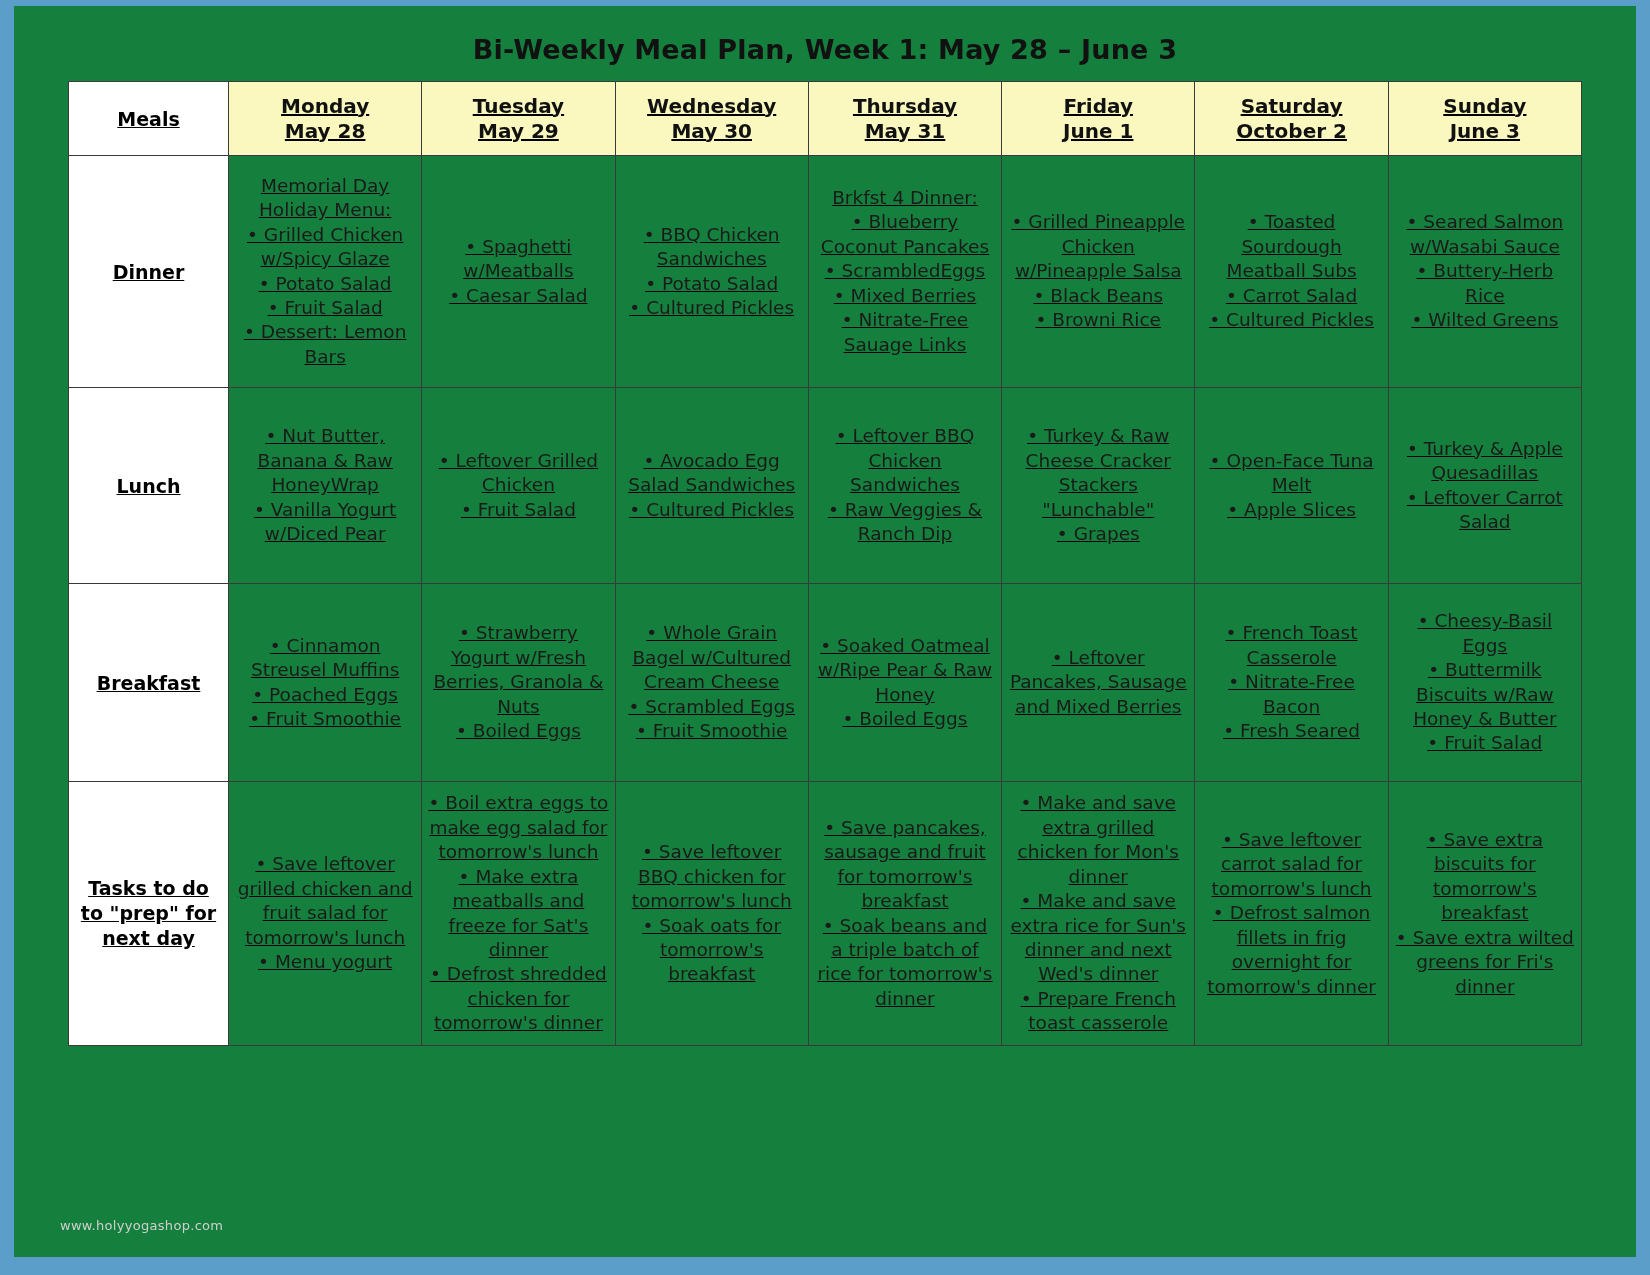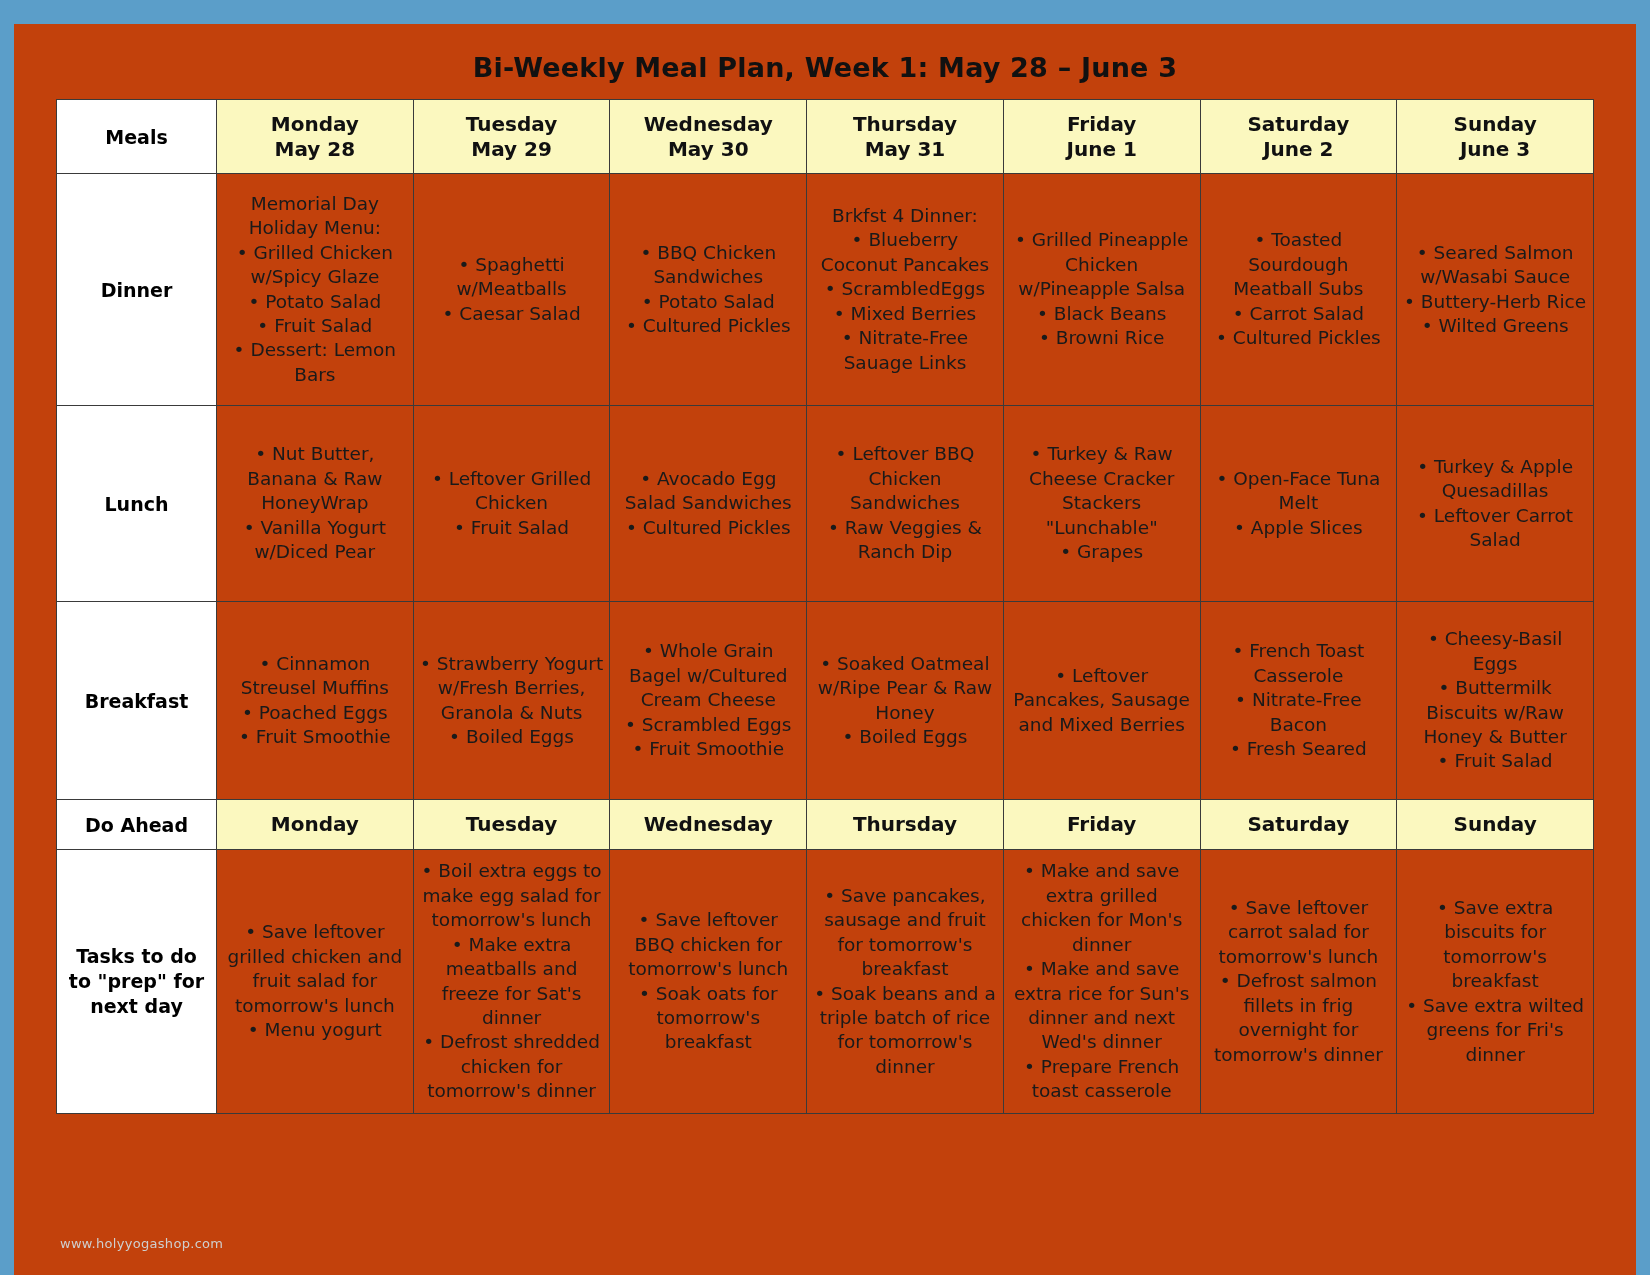--- a/index.html
+++ b/index.html
@@ -9,38 +9,39 @@
   body {
     width: 1650px;
     height: 1275px;
     background: #5b9ec9;
     font-family: "DejaVu Sans", sans-serif;
     overflow: hidden;
   }
   .page {
     position: absolute;
     left: 14px;
-    top: 24px;
+    top: 6px;
     width: 1622px;
     height: 1251px;
-    background: #c2410c;
+    background: #15803d;
     box-sizing: border-box;
   }
   .title {
     text-align: center;
     font-size: 27px;
     font-weight: bold;
     color: #111111;
     padding-top: 28px;
     padding-bottom: 16px;
     letter-spacing: 0.2px;
   }
   .table-wrap {
-    padding: 0 42px;
+    padding: 0 54px;
     box-sizing: border-box;
+    text-decoration: underline;
   }
   table.plan {
     border-collapse: collapse;
     width: 100%;
     table-layout: fixed;
   }
   table.plan td, table.plan th {
     border: 1px solid #3a3a3a;
     vertical-align: middle;
     padding: 6px 6px;
@@ -146,21 +147,21 @@
           <th class="dayhead" style="background: rgb(251, 248, 191);">
             <span class="dname">Thursday</span>
             <span class="ddate">May 31</span>
           </th>
           <th class="dayhead" style="background: rgb(251, 248, 191);">
             <span class="dname">Friday</span>
             <span class="ddate">June 1</span>
           </th>
           <th class="dayhead" style="background: rgb(251, 248, 191);">
             <span class="dname">Saturday</span>
-            <span class="ddate">June 2</span>
+            <span class="ddate">October 2</span>
           </th>
           <th class="dayhead" style="background: rgb(251, 248, 191);">
             <span class="dname">Sunday</span>
             <span class="ddate">June 3</span>
           </th>
         </tr>
       </thead>
       <tbody>
         <tr class="dinner thickline">
           <td class="row-label">Dinner</td>
@@ -303,30 +304,20 @@
               </ul>
             </td>
           <td class="cell">
               <ul>
                 <li>• Cheesy-Basil Eggs</li>
                 <li>• Buttermilk Biscuits w/Raw Honey &amp; Butter</li>
                 <li>• Fruit Salad</li>
               </ul>
             </td>
         </tr>
-        <tr class="doahead thickline">
-          <td class="row-label">Do Ahead</td>
-          <td class="dayhead" style="background: rgb(251, 248, 191);">Monday</td>
-          <td class="dayhead" style="background: rgb(251, 248, 191);">Tuesday</td>
-          <td class="dayhead" style="background: rgb(251, 248, 191);">Wednesday</td>
-          <td class="dayhead" style="background: rgb(251, 248, 191);">Thursday</td>
-          <td class="dayhead" style="background: rgb(251, 248, 191);">Friday</td>
-          <td class="dayhead" style="background: rgb(251, 248, 191);">Saturday</td>
-          <td class="dayhead" style="background: rgb(251, 248, 191);">Sunday</td>
-        </tr>
         <tr class="tasks">
           <td class="row-label">Tasks to do to "prep" for next day</td>
           <td class="cell">
               <ul>
                 <li>• Save leftover grilled chicken and fruit salad for tomorrow's lunch</li>
                 <li>• Menu yogurt</li>
               </ul>
             </td>
           <td class="cell">
               <ul>

